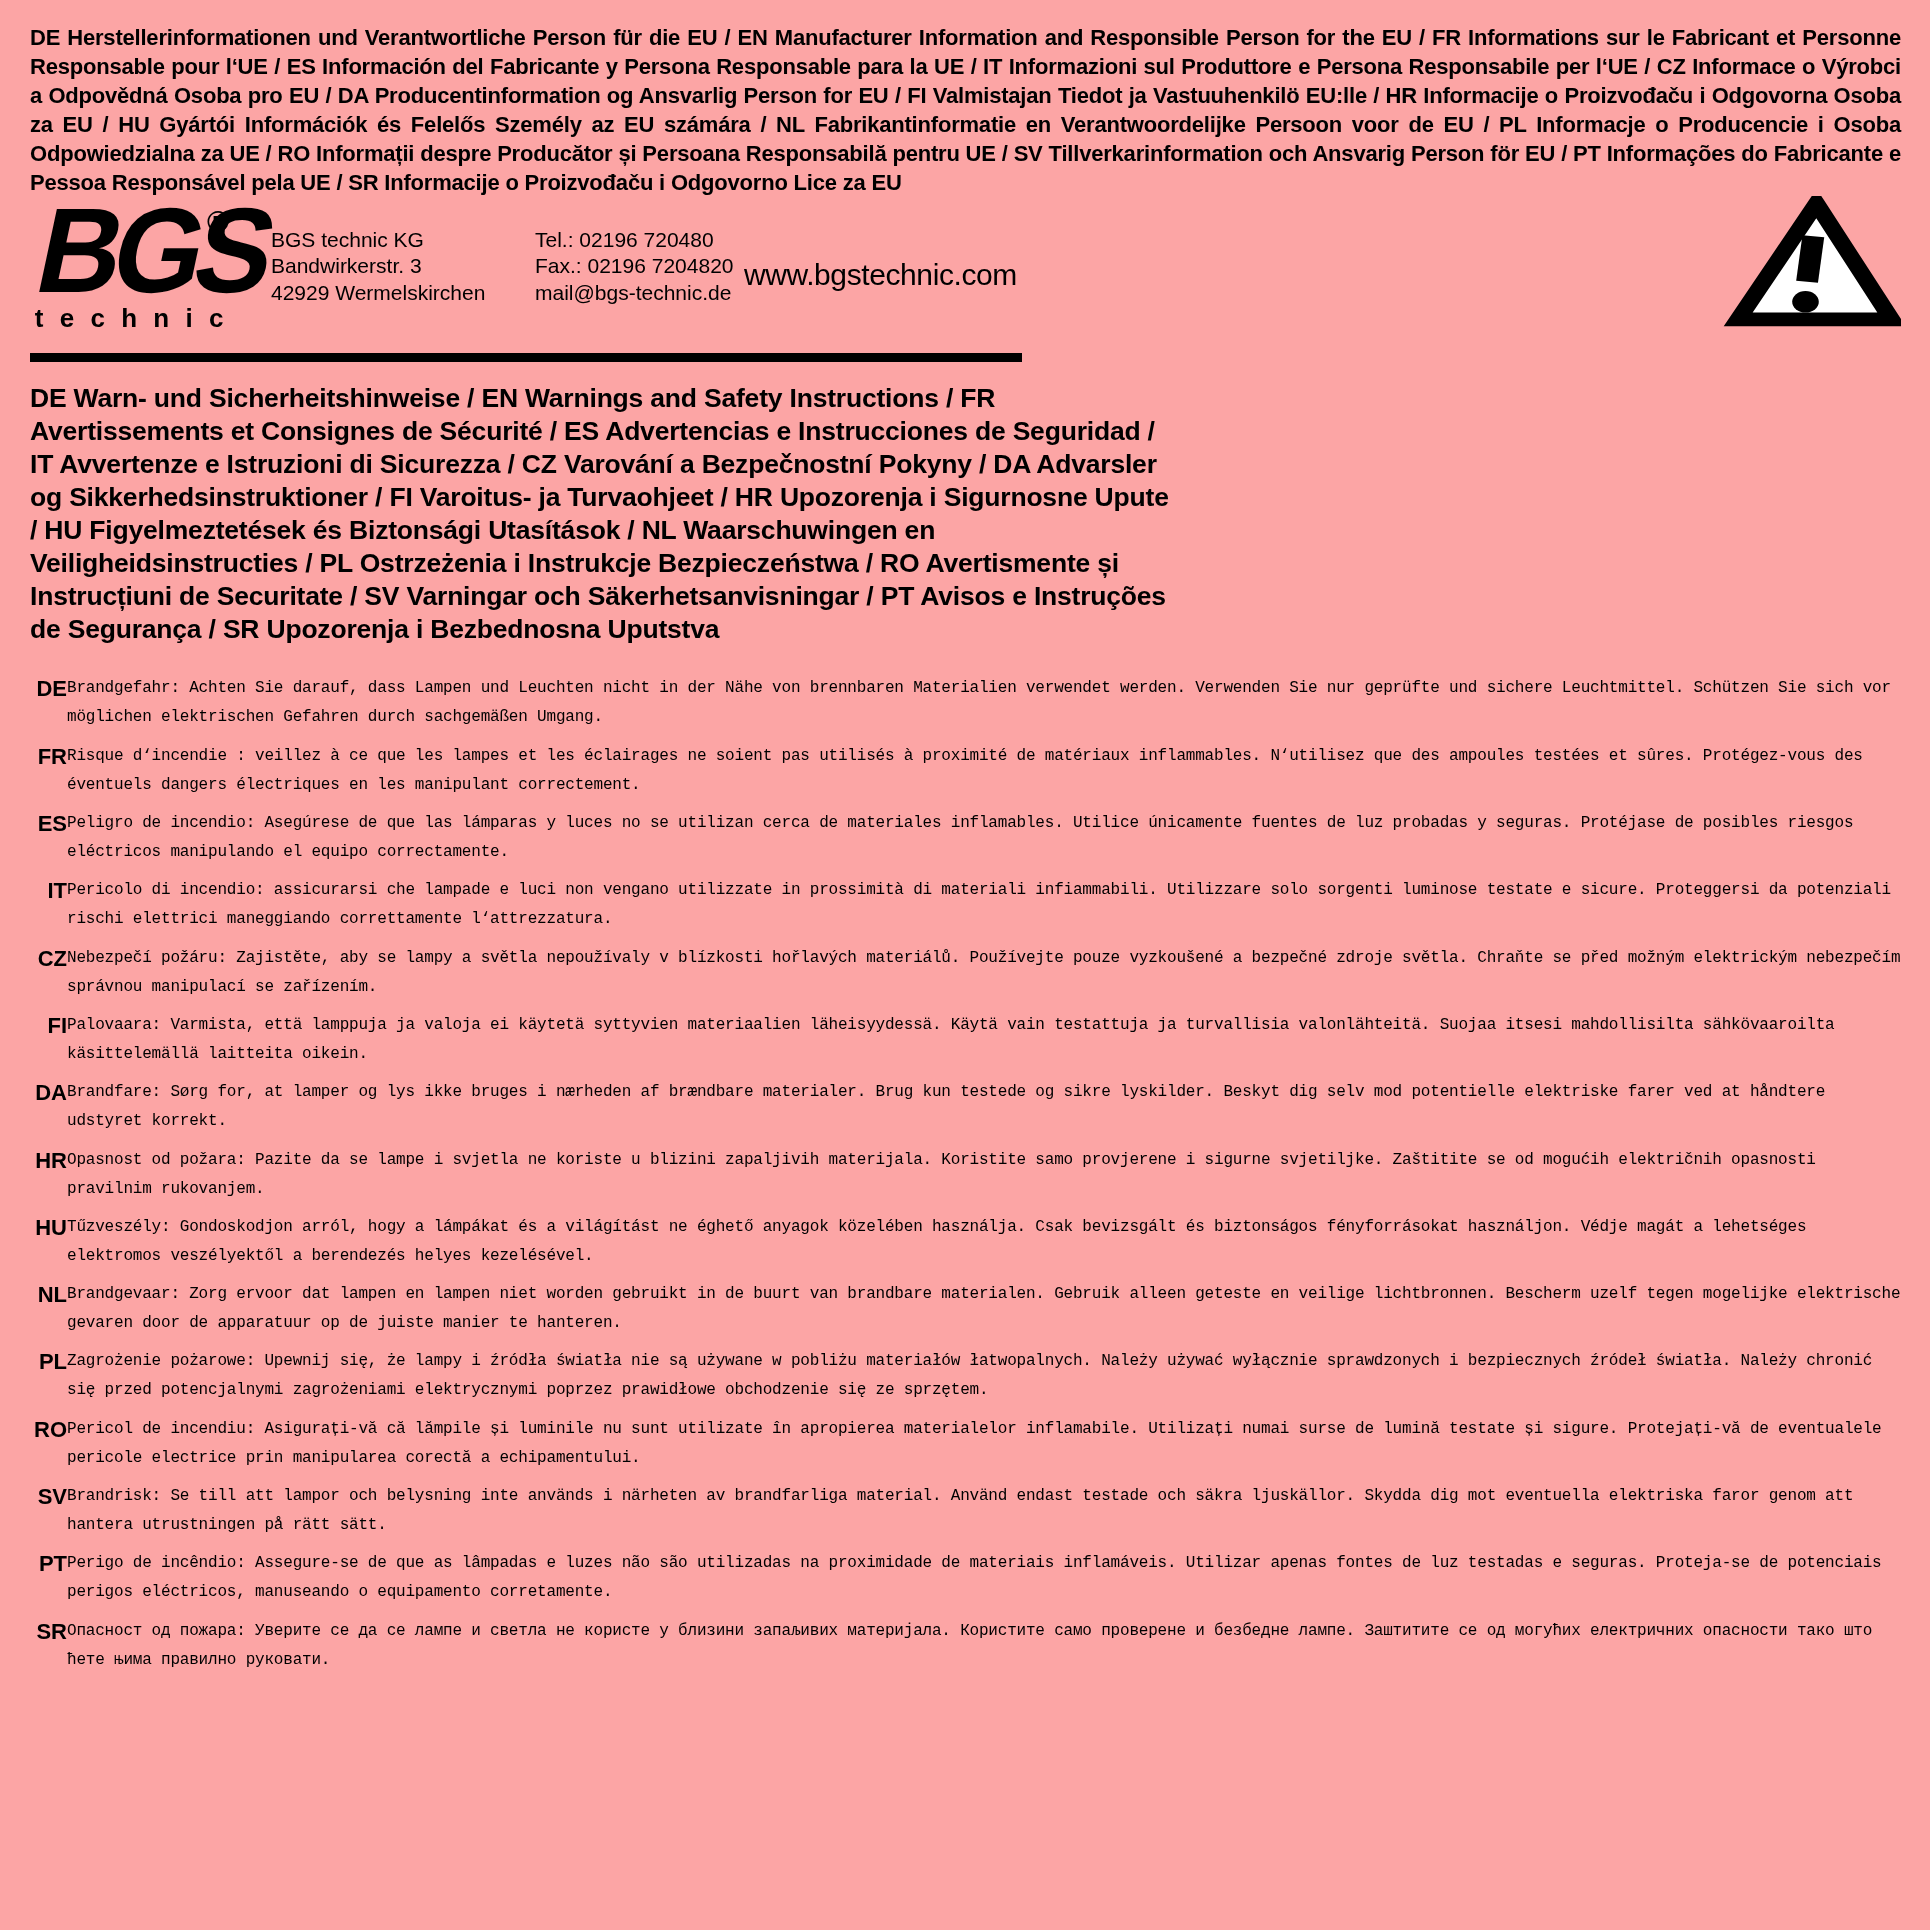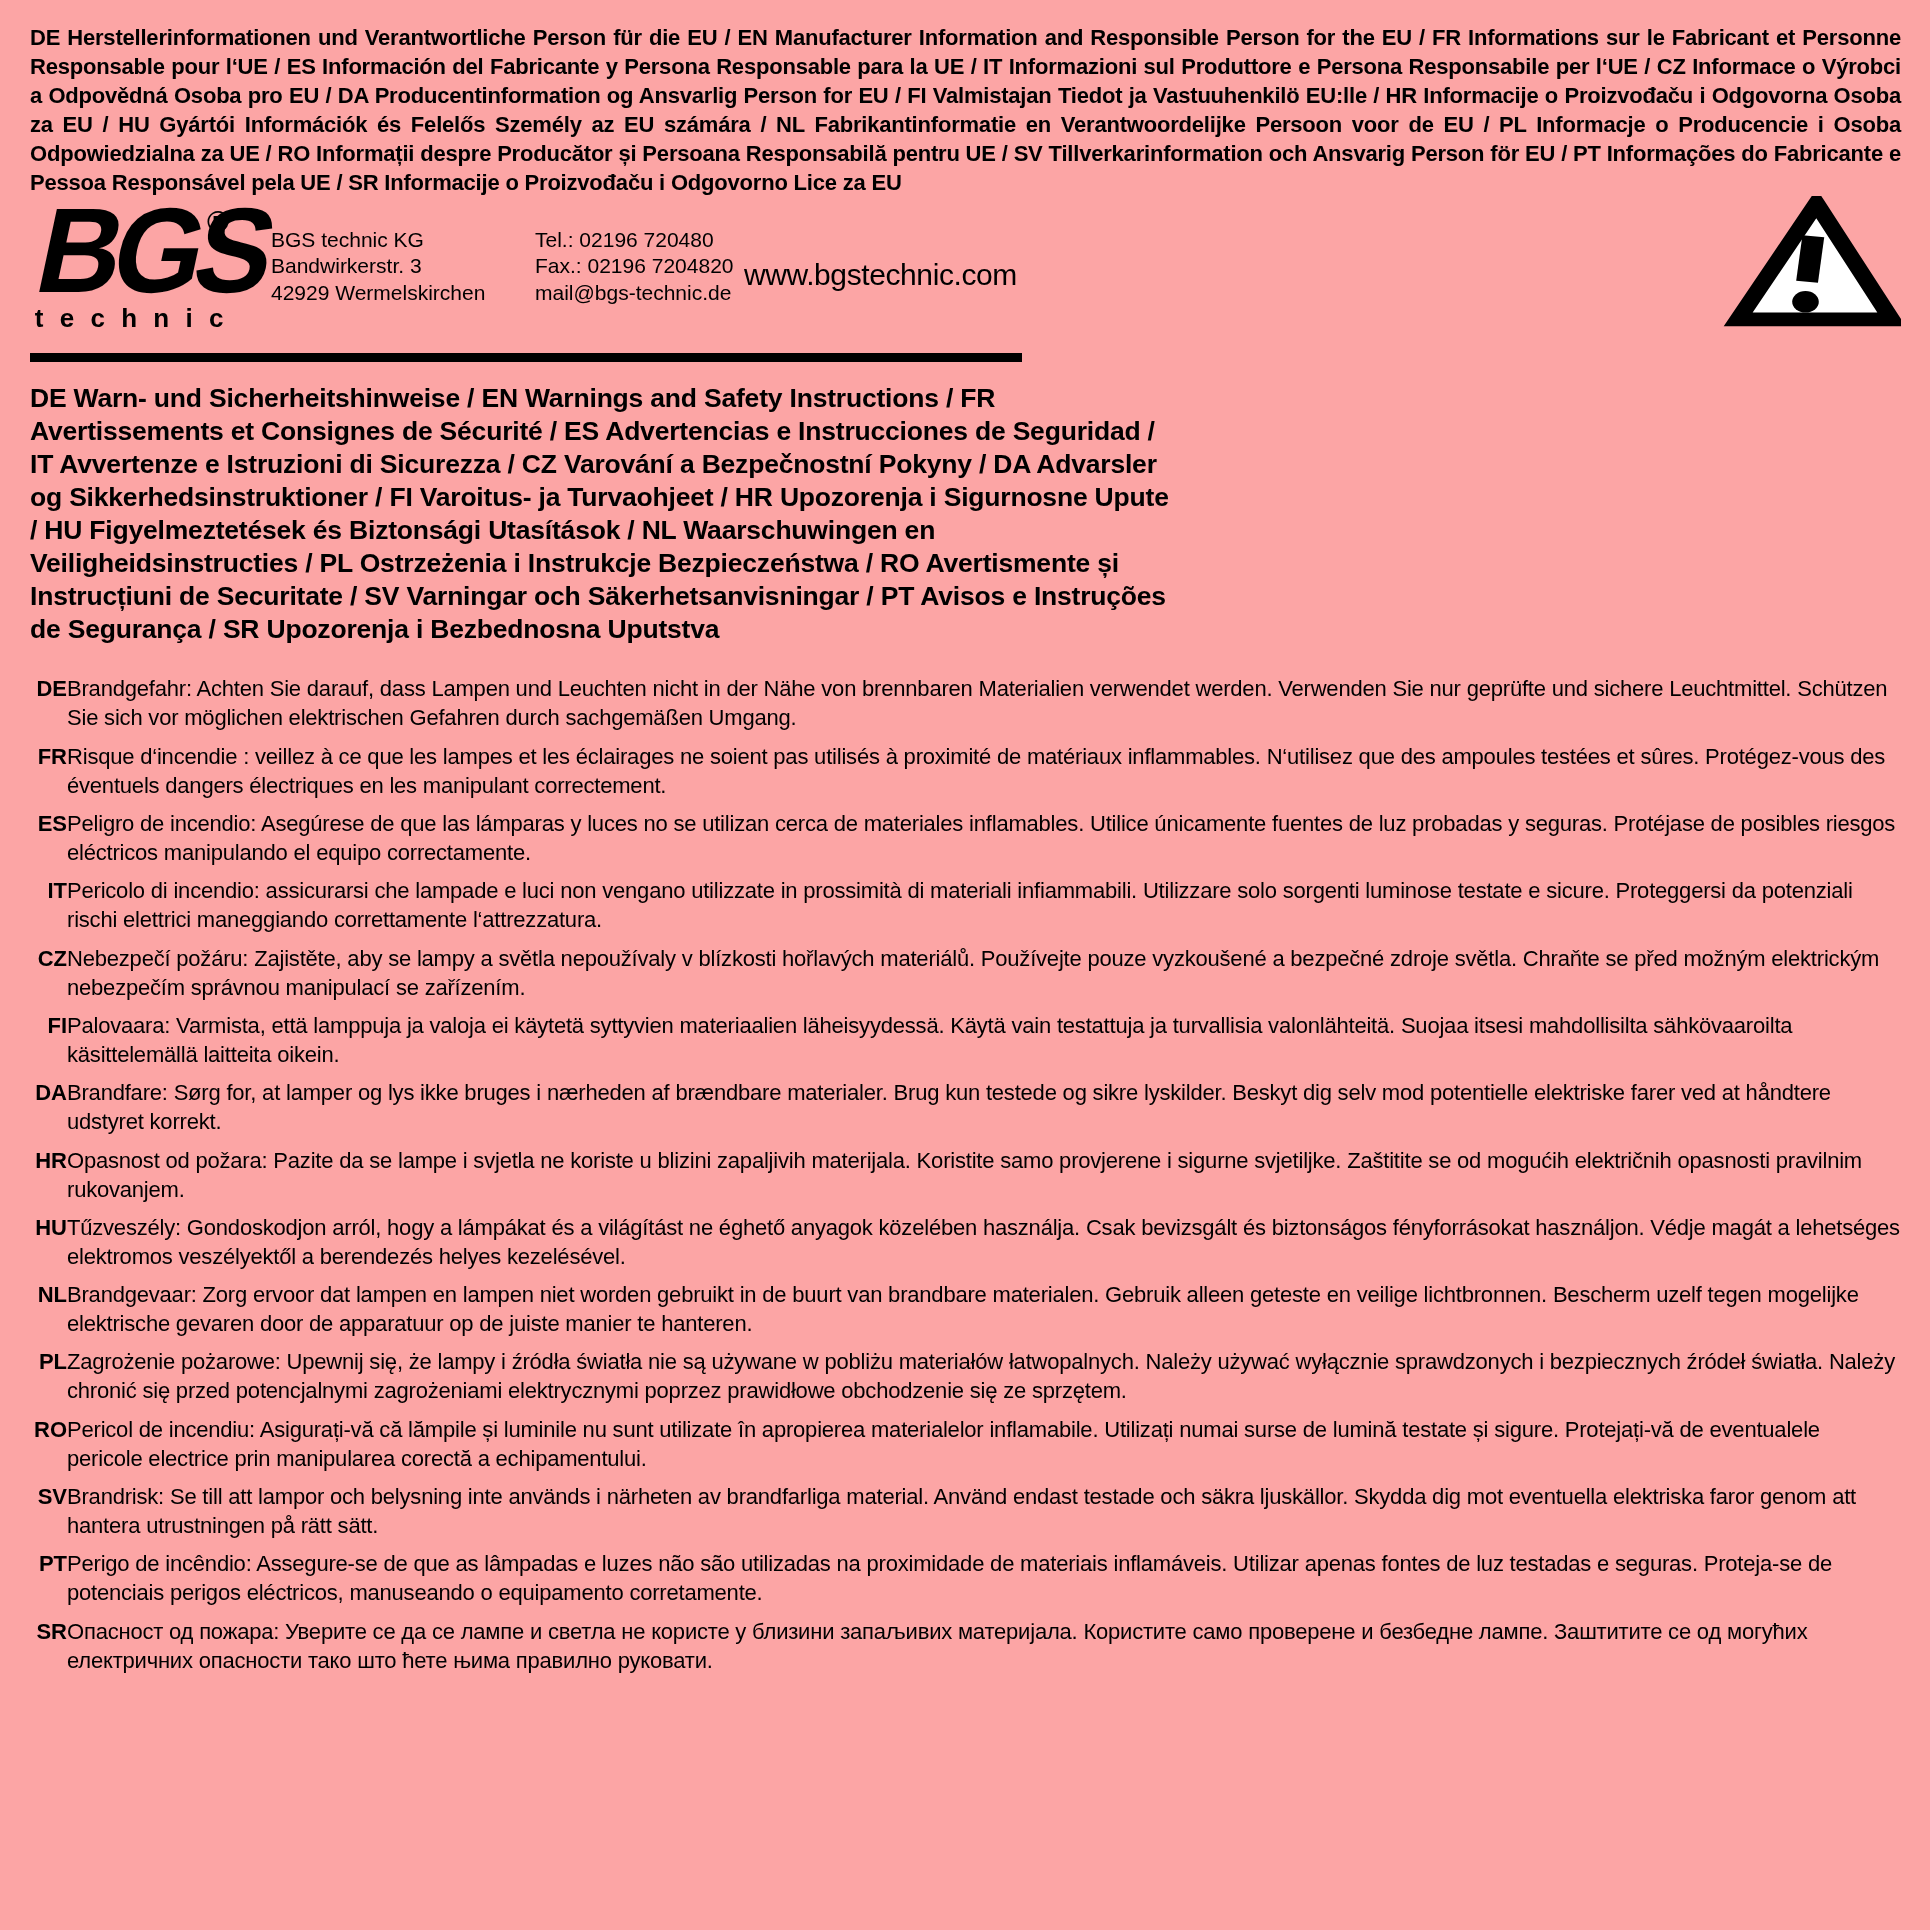--- a/index.html
+++ b/index.html
@@ -121,23 +121,24 @@
   }
   .lang-code {
     flex: 0 0 37px;
     font-weight: bold;
     font-size: 22px;
     line-height: 29px;
     text-align: right;
   }
   .safety-text {
     flex: 1;
-    font-size: 22px;
+    font-size: 16px;
     line-height: 29px;
     letter-spacing: -0.2px;
+    font-family: Liberation Mono, monospace;
   }
 </style>
 </head>
 <body>
 
 <div class="sheet">
 
   <p class="mfr-header">DE Herstellerinformationen und Verantwortliche Person für die EU / EN Manufacturer Information and Responsible Person for the EU / FR Informations sur le Fabricant et Personne Responsable pour l‘UE / ES Información del Fabricante y Persona Responsable para la UE / IT Informazioni sul Produttore e Persona Responsabile per l‘UE / CZ Informace o Výrobci a Odpovědná Osoba pro EU / DA Producentinformation og Ansvarlig Person for EU / FI Valmistajan Tiedot ja Vastuuhenkilö EU:lle / HR Informacije o Proizvođaču i Odgovorna Osoba za EU / HU Gyártói Információk és Felelős Személy az EU számára / NL Fabrikantinformatie en Verantwoordelijke Persoon voor de EU / PL Informacje o Producencie i Osoba Odpowiedzialna za UE / RO Informații despre Producător și Persoana Responsabilă pentru UE / SV Tillverkarinformation och Ansvarig Person för EU / PT Informações do Fabricante e Pessoa Responsável pela UE / SR Informacije o Proizvođaču i Odgovorno Lice za EU</p>
 
   <div class="brand-row">

